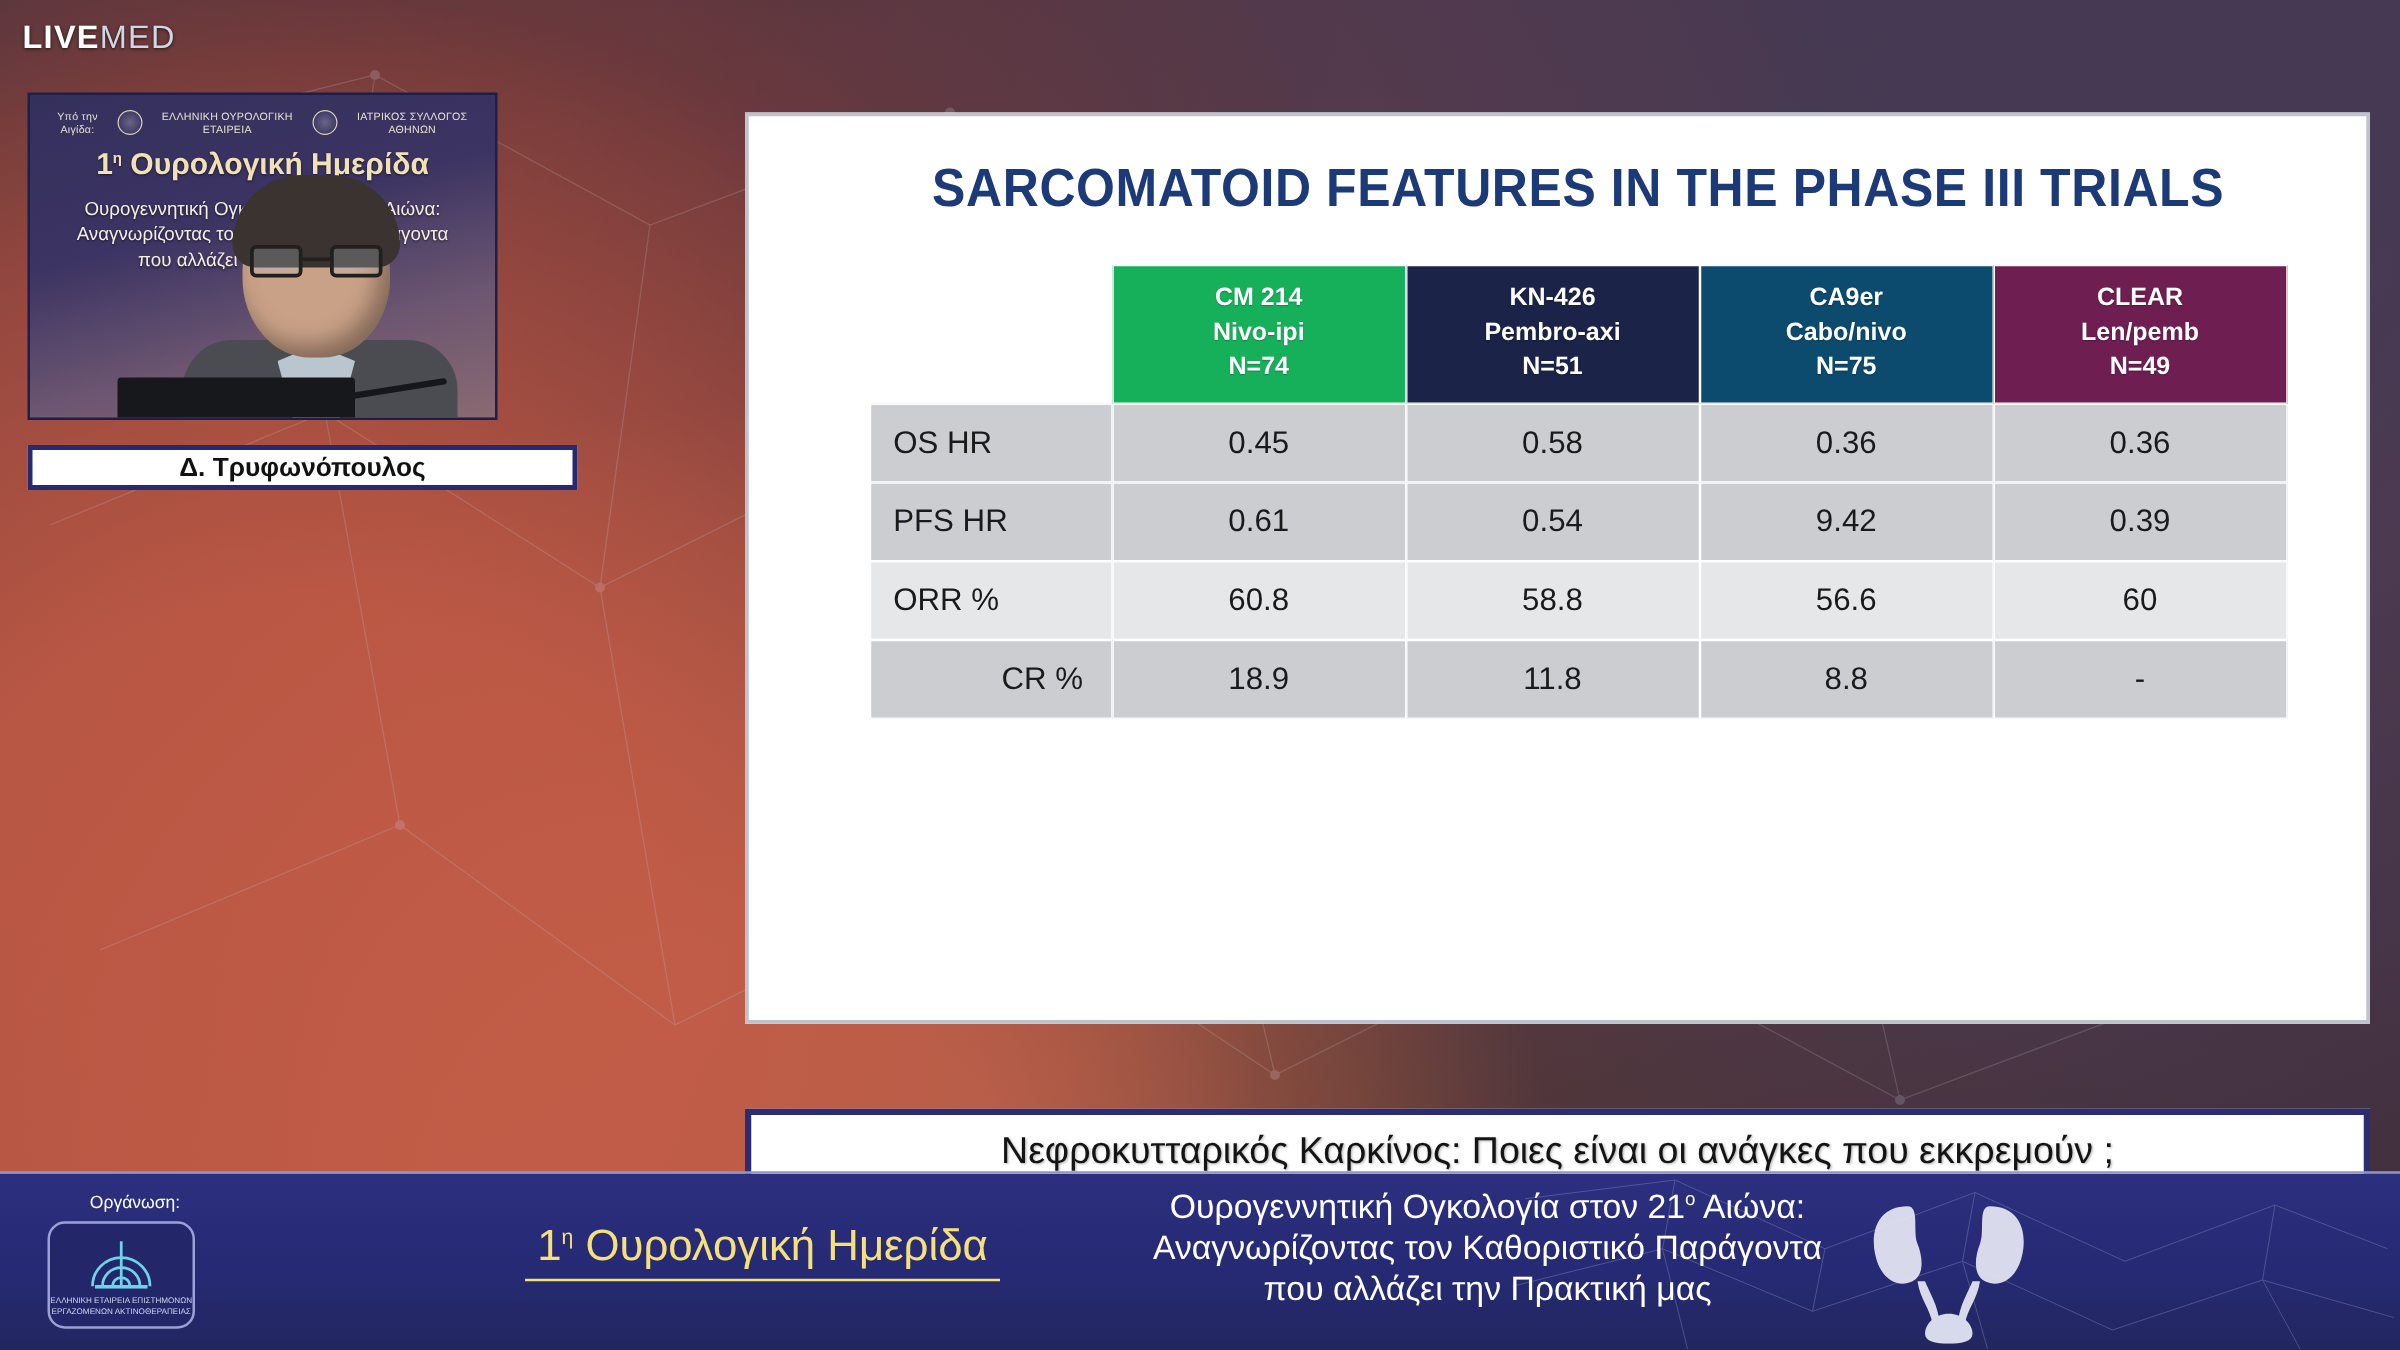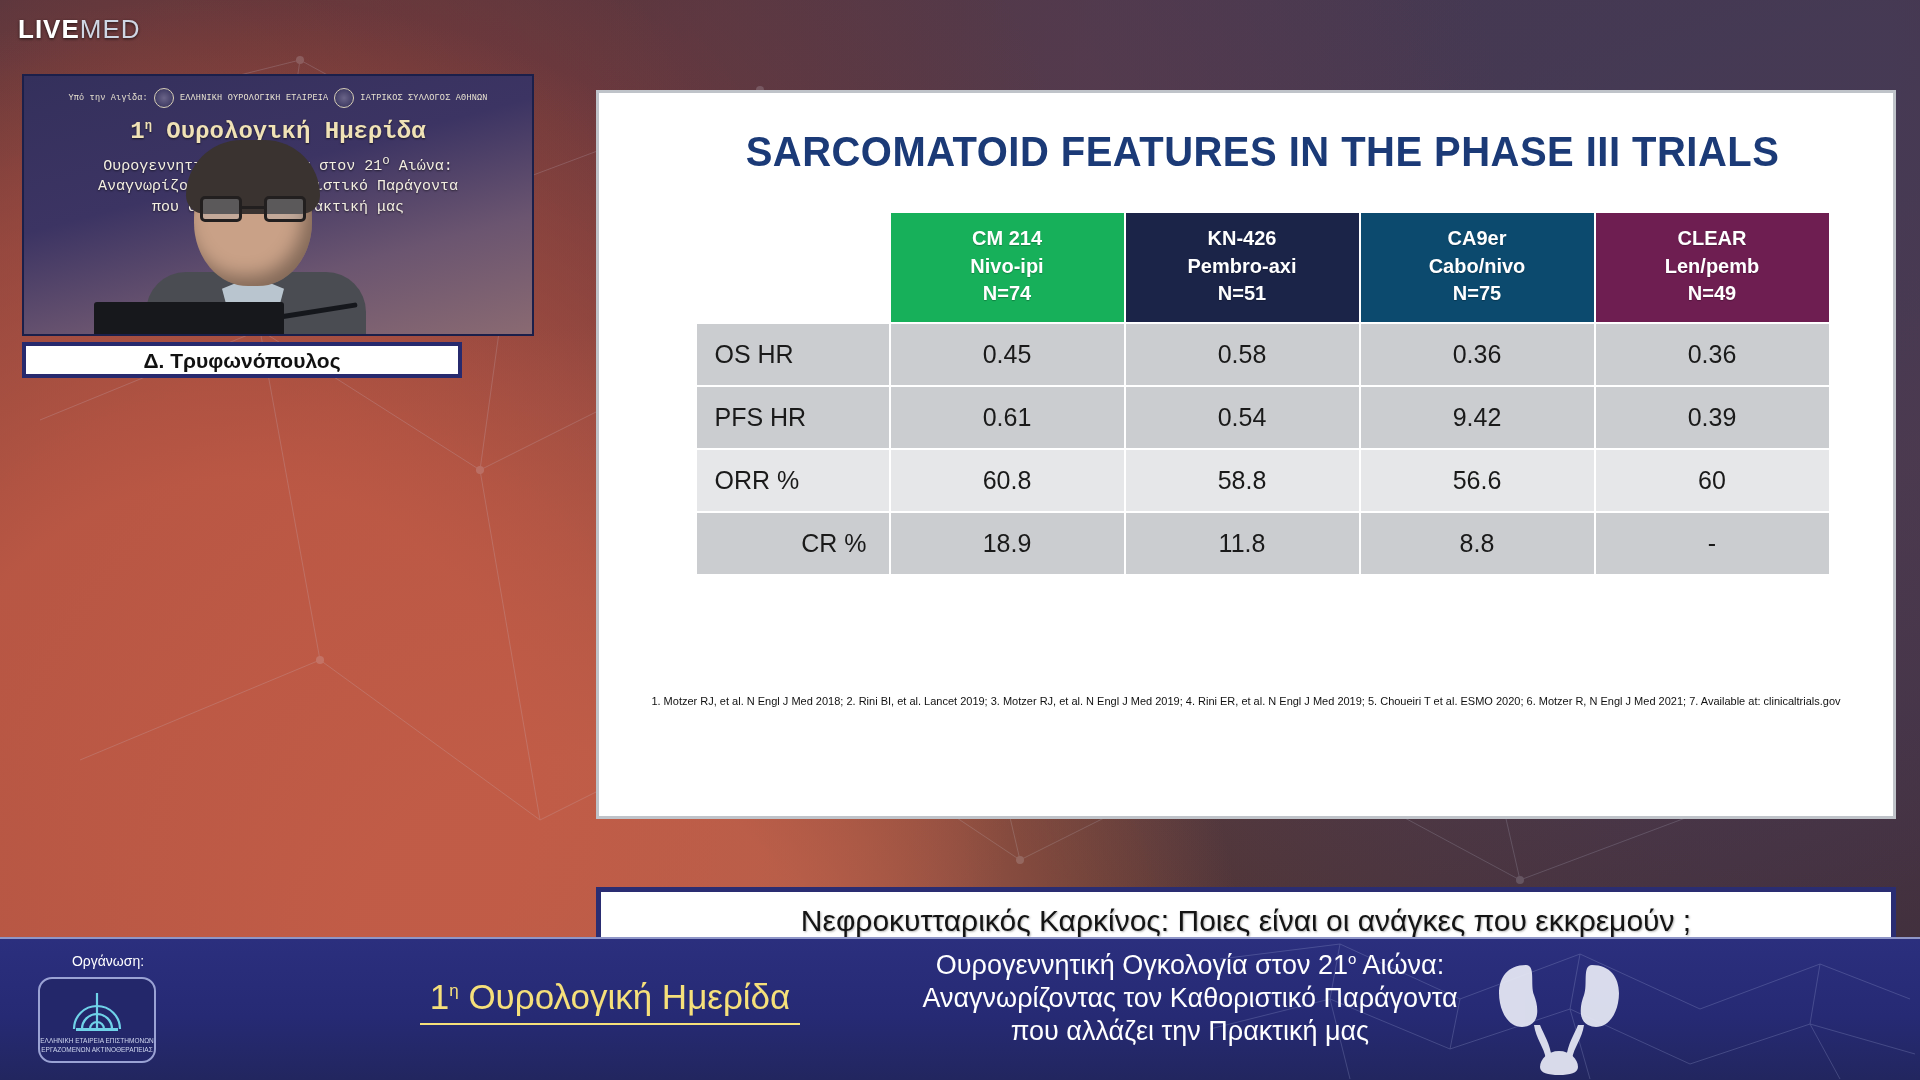--- a/index.html
+++ b/index.html
@@ -36,25 +36,24 @@
     color:#ffffff; text-shadow:0 1px 3px rgba(0,0,0,.7);
     z-index:6;
   }
   #logo .med { color:#cfd6e4; font-weight:normal;margin-top:32px; }
 
   
   #speaker-card {
     position:absolute; left:22px; top:74px; width:440px; z-index:5;
   }
   #speaker-video {
-    width:512px; height:262px;
+    width:376px; height:262px;
     border:2px solid #1b1f4a;
     position:relative; overflow:hidden;
     background:linear-gradient(165deg,#34305c 0%,#3c3463 40%,#6b5570 70%,#8a6a72 100%);
-    font-family:Liberation Mono, monospace;
   }
   .slide-mini {
     position:absolute; inset:0;
     color:#efe7d2;
     text-align:center;
     font-size:11px;
     padding-top:8px;
   }
   .mini-aegis {
     display:flex; align-items:center; justify-content:center; gap:6px;
@@ -112,21 +111,21 @@
   }
   #mic {
     position:absolute; left:222px; bottom:18px; width:112px; height:5px;
     background:#15171c; border-radius:3px; transform:rotate(-9deg); z-index:4;
   }
   #laptop {
     position:absolute; left:70px; bottom:-2px; width:190px; height:34px;
     background:#17181c; border-radius:3px; z-index:4;
   }
   #speaker-name {
-    margin-top:6px;
+    margin-top:20px;
     background:#ffffff;
     border:4px solid #272a6e;
     height:36px; line-height:30px;
     text-align:center;
     font-size:21px; font-weight:bold; color:#111;
   }
 
   
   #slide {
     position:absolute; left:596px; top:90px; width:1300px; height:729px;
@@ -367,21 +366,20 @@
       <tr class="band-dark">
         <th class="rlabel right">CR %</th>
         <td>18.9</td>
         <td>11.8</td>
         <td>8.8</td>
         <td>-</td>
       </tr>
     </tbody>
   </table>
 
-  <div id="footnote">1. Motzer RJ, et al. N Engl J Med 2018; 2. Rini BI, et al. Lancet 2019; 3. Motzer RJ, et al. N Engl J Med 2019; 4. Rini ER, et al. N Engl J Med 2019; 5. Choueiri T et al. ESMO 2020; 6. Motzer R, N Engl J Med 2021; 7. Available at: clinicaltrials.gov</div>
 </div>
 
 <div id="session-bar">
   <span>Νεφροκυτταρικός Καρκίνος: Ποιες είναι οι ανάγκες που εκκρεμούν ;</span>
 </div>
 
 <div id="banner">
   <svg id="banner-net" viewBox="0 0 720 143" preserveAspectRatio="none">
     <g stroke="#aab2dd" stroke-width=".8" fill="none">
       <path d="M20 20 L140 5 L260 60 L380 15 L500 70 L620 25 L710 60"></path>

